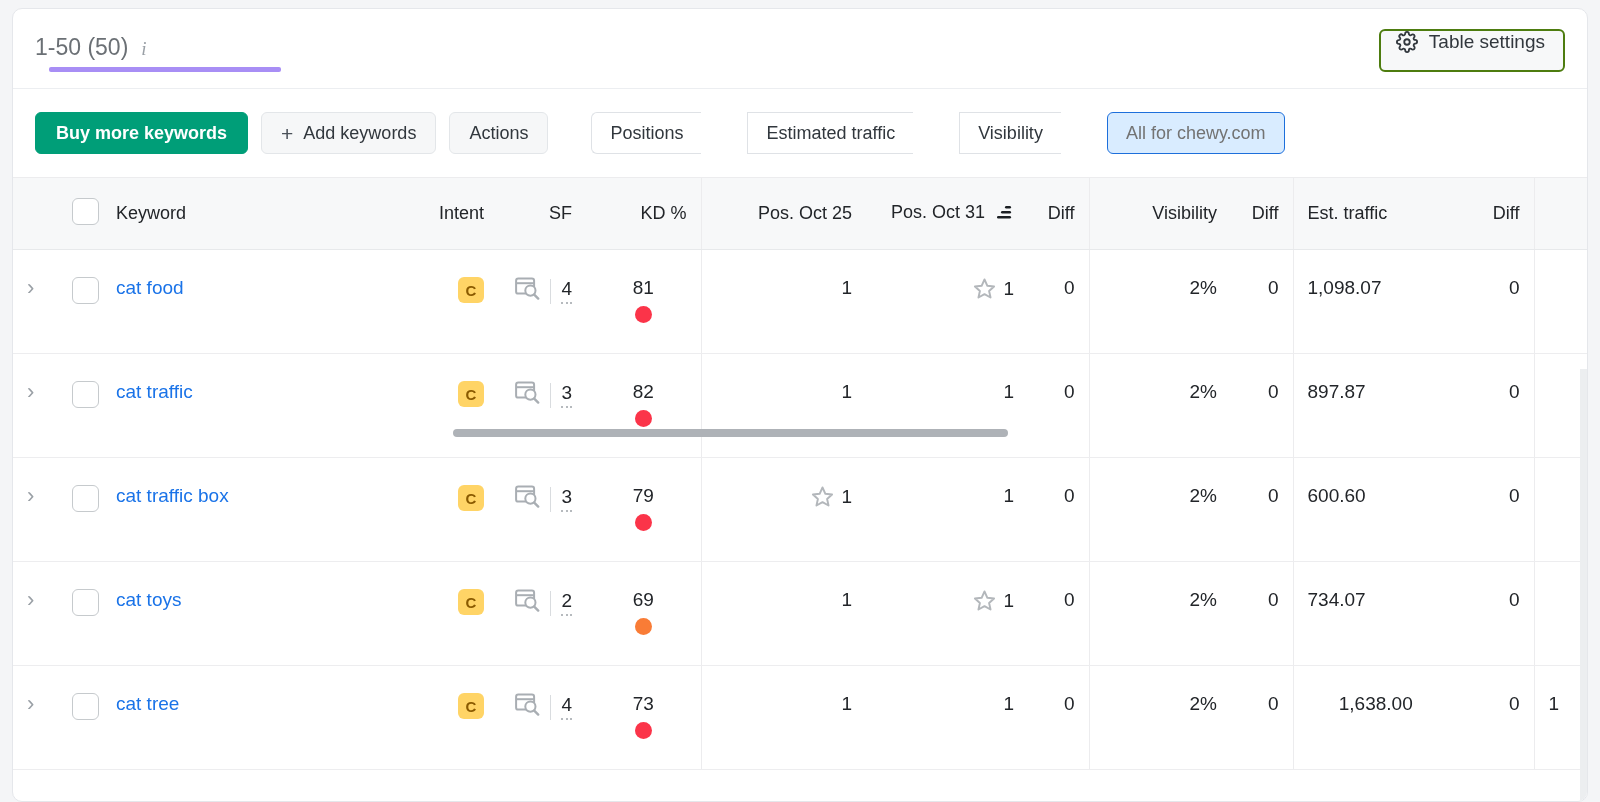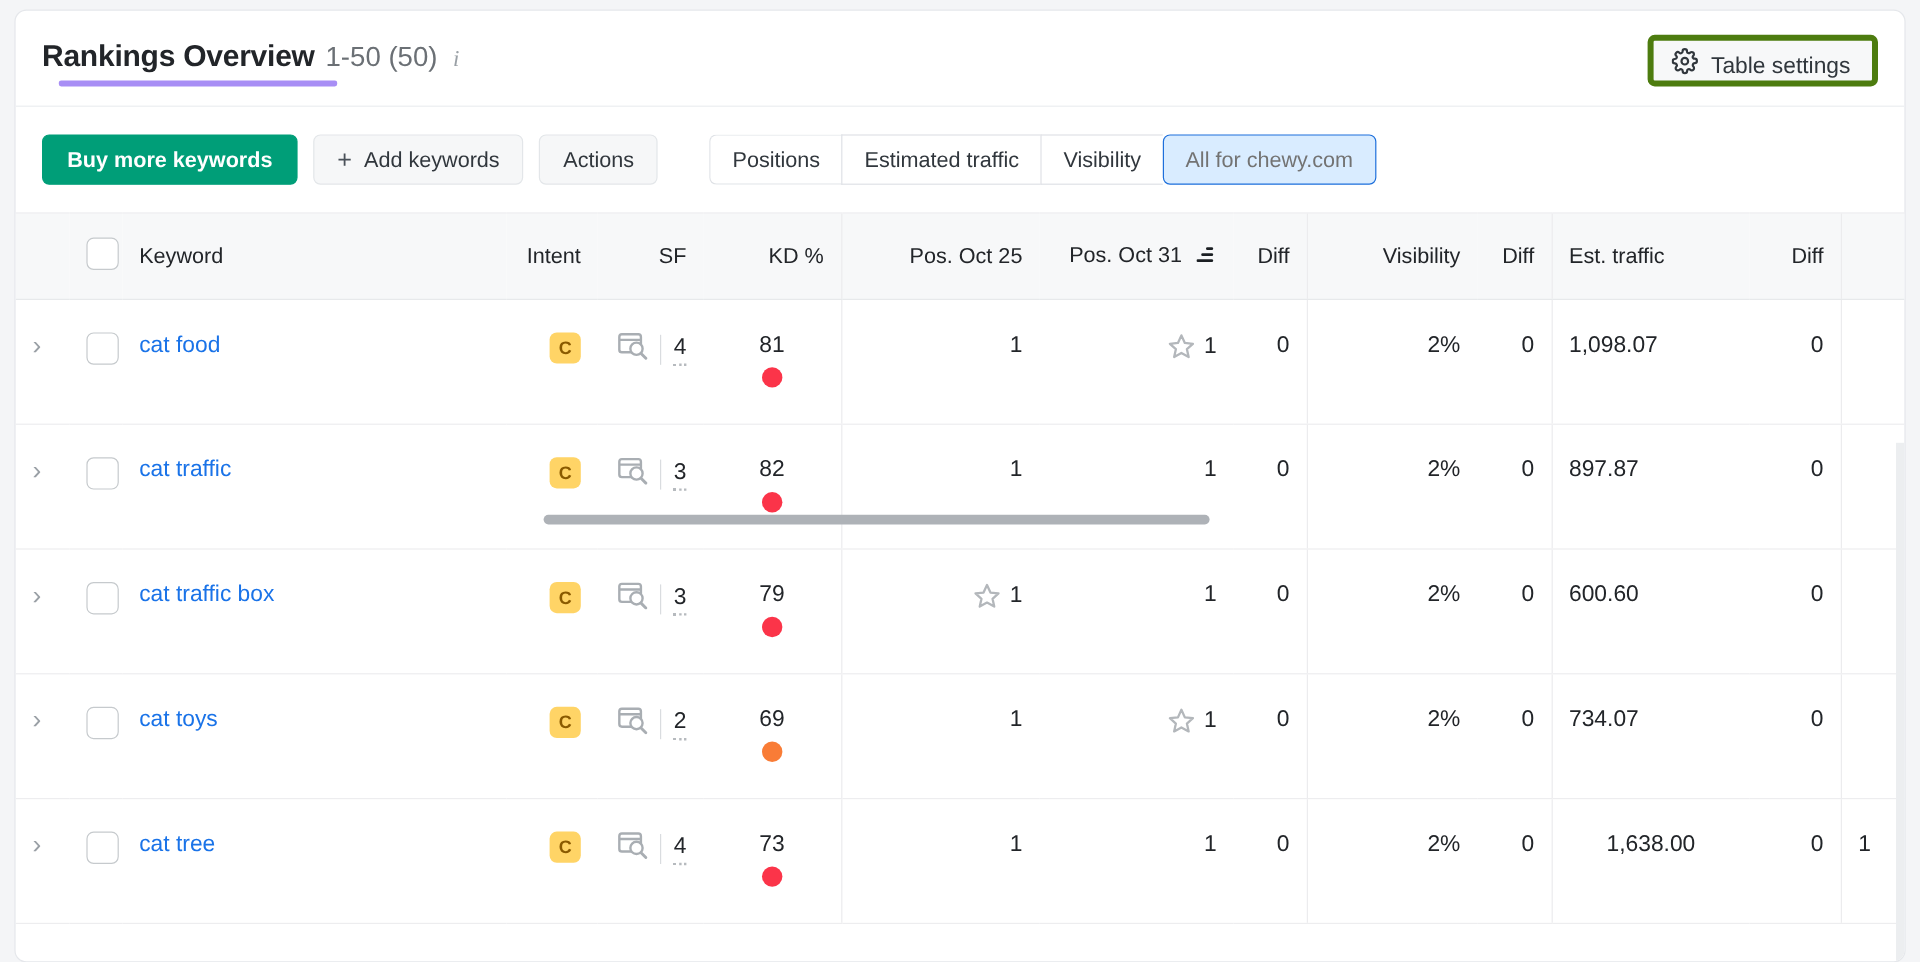--- a/index.html
+++ b/index.html
@@ -63,24 +63,24 @@
     color: #9aa0a6;
     margin-left: 4px;
     cursor: pointer;
   }
   .table-settings {
     position: absolute;
     right: 22px;
     top: 20px;
     height: 43px;
     display: flex;
-    align-items: flex-end;
+    align-items: flex-start;
     gap: 11px;
     padding: 0 18px 0 15px;
-    border: 5px solid #4d7c0f;
+    border: 2px solid #4d7c0f;
     border-radius: 6px;
     background: #f7f8f9;
     cursor: pointer;
   }
   .table-settings .label { font-size: 19px; color: #31373d; }
 
   
   .toolbar {
     height: 88px;
     display: flex;
@@ -112,20 +112,21 @@
     border: 1px solid #e3e6e9;
     padding: 0 19px;
     gap: 10px;
   }
   .btn-ghost .plus { font-size: 21px; color: #4a5159; line-height: 1; }
   .segmented {
     display: inline-flex;
     margin-left: 30px;
     border-radius: 6px;
     height: 42px;
+    gap: 46px;
   }
   .seg {
     height: 42px;
     display: inline-flex;
     align-items: center;
     padding: 0 18px;
     font-size: 18px;
     color: #31373d;
     background: #fff;
     border: 1px solid #dfe2e6;
@@ -262,21 +263,20 @@
   }
 </style>
 </head>
 <body>
 
 <div class="page">
   <div class="card">
 
     <div class="card-header">
       <div class="title-wrap">
-        <span class="title-main">Rankings Overview</span>
         <span class="title-count">1-50 (50)</span>
         <span class="info-icon">i</span>
       </div>
       <div class="title-underline"></div>
 
       <div class="table-settings">
         <span>
           <svg width="22" height="22" viewBox="0 0 24 24" fill="none" stroke="#31373d" stroke-width="2">
             <circle cx="12" cy="12" r="3"></circle>
             <path d="M19.4 15a1.65 1.65 0 0 0 .33 1.82l.06.06a2 2 0 1 1-2.83 2.83l-.06-.06a1.65 1.65 0 0 0-1.82-.33 1.65 1.65 0 0 0-1 1.51V21a2 2 0 0 1-4 0v-.09A1.65 1.65 0 0 0 9 19.4a1.65 1.65 0 0 0-1.82.33l-.06.06a2 2 0 1 1-2.83-2.83l.06-.06A1.65 1.65 0 0 0 4.6 15a1.65 1.65 0 0 0-1.51-1H3a2 2 0 0 1 0-4h.09A1.65 1.65 0 0 0 4.6 9a1.65 1.65 0 0 0-.33-1.82l-.06-.06a2 2 0 1 1 2.83-2.83l.06.06A1.65 1.65 0 0 0 9 4.6a1.65 1.65 0 0 0 1-1.51V3a2 2 0 0 1 4 0v.09a1.65 1.65 0 0 0 1 1.51 1.65 1.65 0 0 0 1.82-.33l.06-.06a2 2 0 1 1 2.83 2.83l-.06.06A1.65 1.65 0 0 0 19.4 9c.14.33.4.6.73.74H21a2 2 0 0 1 0 4h-.09a1.65 1.65 0 0 0-1.51 1z"></path>

